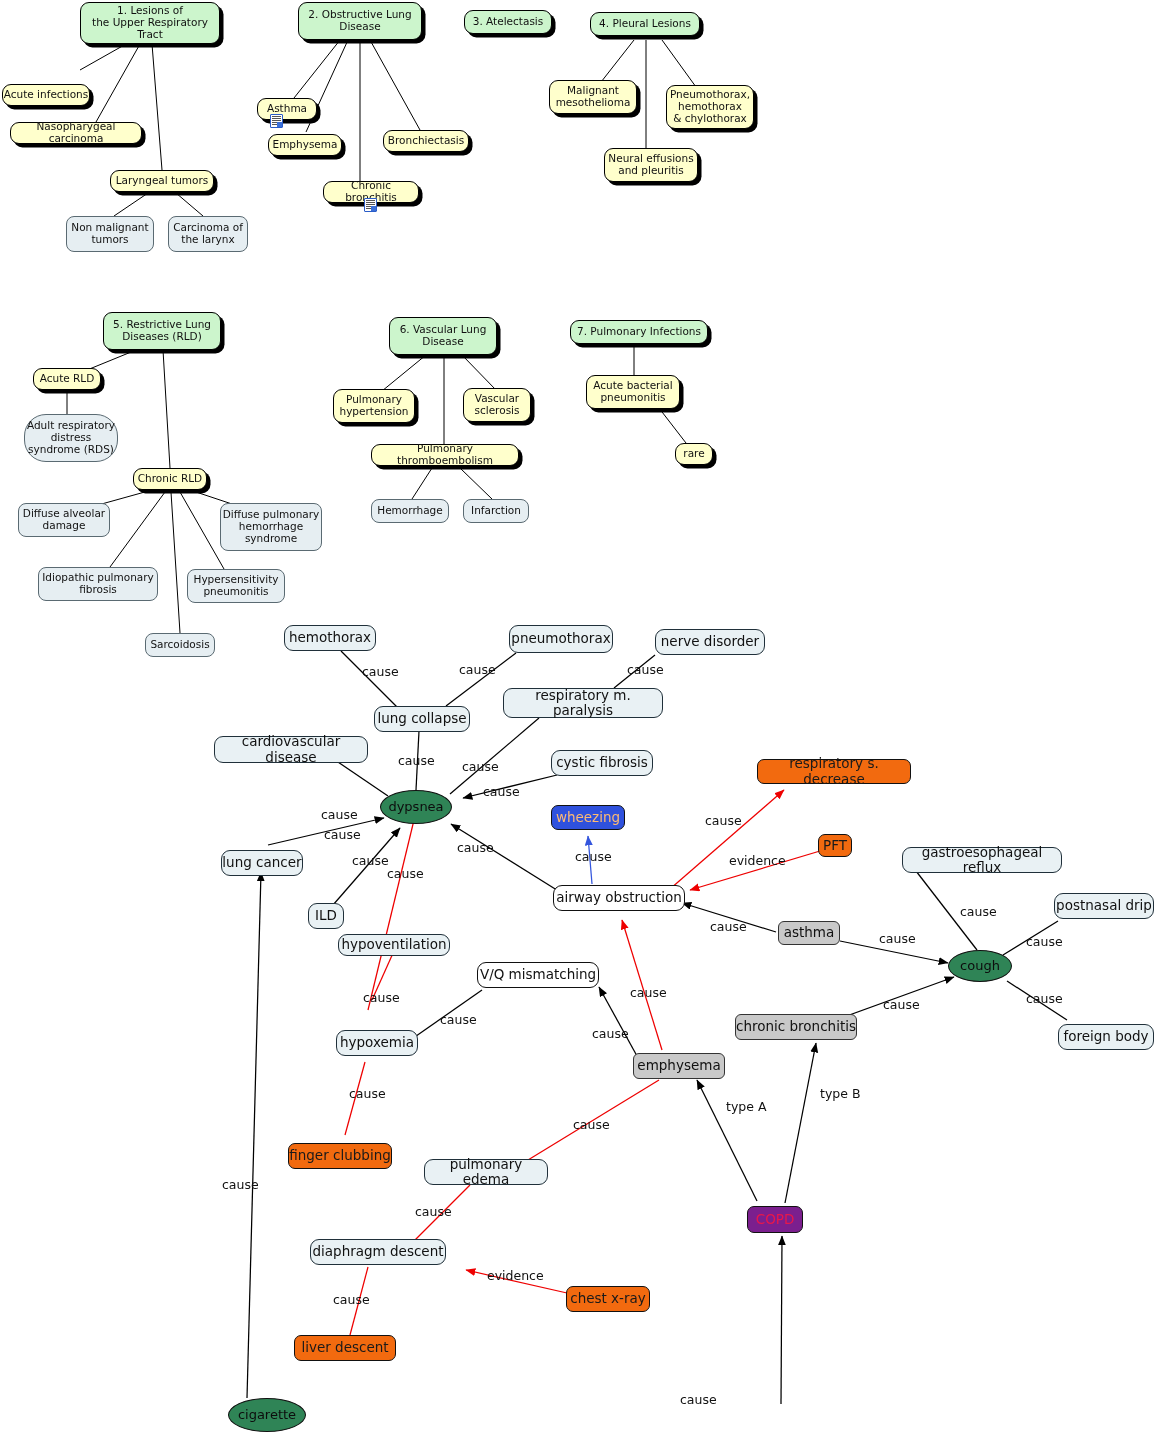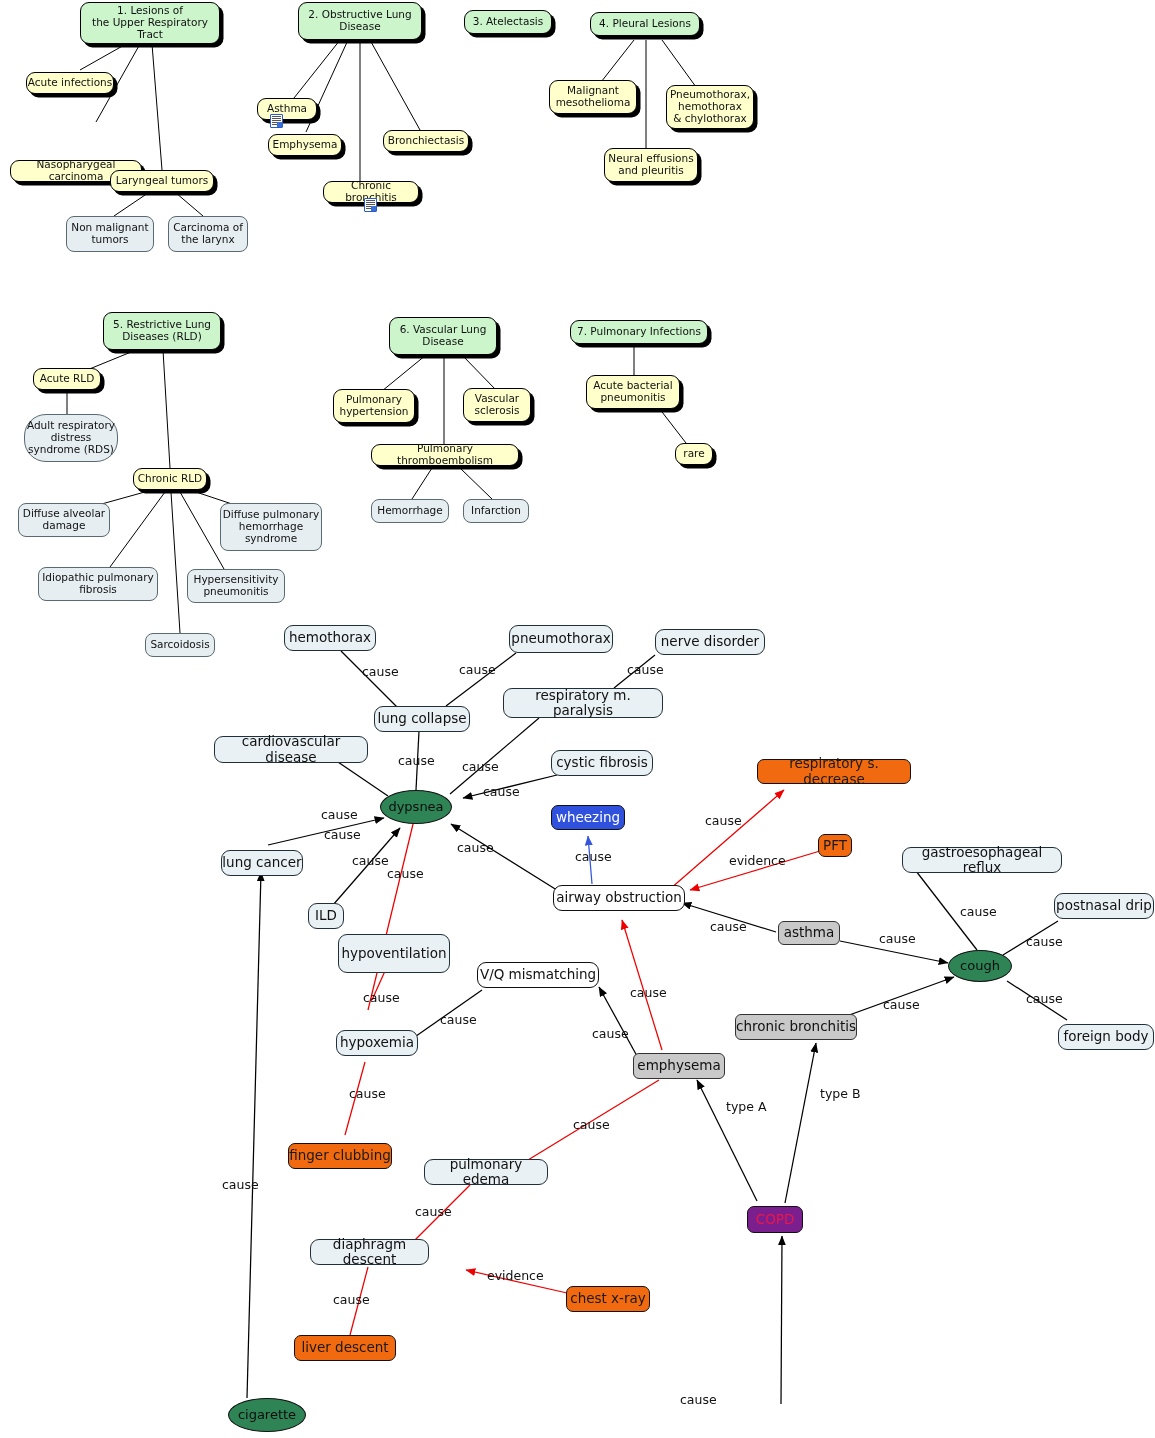--- a/index.html
+++ b/index.html
@@ -15,21 +15,21 @@
       box-shadow:3.5px 3.5px 0 0 #000;}
   .tx.green{background:#ccf5cc;}
   .tx.yellow{background:#ffffcc;}
   .tx.blue{background:#e6eef2;border:1px solid #5a6a72;border-radius:8px;box-shadow:none;}
 
   
   .cm{border:1.2px solid #20303a;border-radius:9px;background:#e9f1f4;font-size:13.5px;color:#111;}
   .cm.white{background:#ffffff;border:1.6px solid #111;}
   .cm.gray{background:#c9c9c9;border:1.2px solid #333;border-radius:6px;}
   .cm.orange{background:#f26a0f;border:1.4px solid #111;border-radius:7px;color:#1a1a1a;}
-  .cm.blue-node{background:#2f51dd;border:1.4px solid #111;border-radius:7px;color:#ffffff;}
+  .cm.blue-node{background:#2f51dd;border:1.4px solid #111;border-radius:7px;color:#fdba74;}
   .cm.purple{background:#7b1f8e;border:1.4px solid #111;border-radius:7px;color:#e8174a;}
   .cm.ellipse{background:#2f8456;border:1.3px solid #111;border-radius:50%;color:#0d0d0d;}
 
   .elabel{position:absolute;font-size:12.5px;color:#111;white-space:nowrap;}
   .tx-note{position:absolute;width:13px;height:14px;border:1.6px solid #2a5cc8;background:#fdfdfd;
            border-radius:1px;box-sizing:border-box;}
   .tx-note i{position:absolute;left:1px;top:1px;width:9px;height:10px;display:block;
              background:repeating-linear-gradient(to bottom,#555 0 1px,#fff 1px 2px);}
   .tx-note b{position:absolute;right:0px;bottom:0px;width:5px;height:5px;background:#3a6fd8;}
 </style>
@@ -123,22 +123,22 @@
       <path d="M670,889 L784,790" stroke="#ee0000" marker-end="url(#ah-red)"></path>
       <path d="M820,851 L690,890" stroke="#ee0000" marker-end="url(#ah-red)"></path>
 
       <path d="M592,884 L588,836" stroke="#3355dd" marker-end="url(#ah-blue)"></path>
     </g>
   </svg>
 
   <div class="node tx green" style="left:80px;top:2px;width:140px;height:42px;">1. Lesions of
 the Upper Respiratory
 Tract</div>
-  <div class="node tx yellow" style="left:2px;top:72px;width:88px;height:22px;margin-left:24px;">Acute infections</div>
-  <div class="node tx yellow" style="left:10px;top:122px;width:132px;height:22px;margin-top:38px;">Nasopharygeal carcinoma</div>
+  <div class="node tx yellow" style="left:2px;top:84px;width:88px;height:22px;">Acute infections</div>
+  <div class="node tx yellow" style="left:10px;top:122px;width:132px;height:22px;">Nasopharygeal carcinoma</div>
   <div class="node tx yellow" style="left:110px;top:170px;width:104px;height:22px;">Laryngeal tumors</div>
   <div class="node tx blue" style="left:66px;top:216px;width:88px;height:36px;">Non malignant
 tumors</div>
   <div class="node tx blue" style="left:168px;top:216px;width:80px;height:36px;">Carcinoma of
 the larynx</div>
 
   <div class="node tx green" style="left:298px;top:2px;width:124px;height:38px;">2. Obstructive Lung
 Disease</div>
   <div class="node tx yellow" style="left:257px;top:98px;width:60px;height:22px;">Asthma</div>
   <div class="tx-note" style="left:270px;top:114px;">
@@ -208,30 +208,30 @@
   <div class="node cm blue-node" style="left:551px;top:805px;width:74px;height:25px;">wheezing</div>
   <div class="node cm orange" style="left:757px;top:759px;width:154px;height:25px;">respiratory s. decrease</div>
   <div class="node cm orange" style="left:818px;top:834px;width:34px;height:23px;">PFT</div>
   <div class="node cm" style="left:902px;top:847px;width:160px;height:26px;">gastroesophageal reflux</div>
   <div class="node cm" style="left:1054px;top:893px;width:100px;height:26px;">postnasal drip</div>
   <div class="node cm" style="left:221px;top:850px;width:82px;height:26px;">lung cancer</div>
   <div class="node cm" style="left:308px;top:903px;width:36px;height:26px;">ILD</div>
   <div class="node cm white" style="left:553px;top:885px;width:132px;height:26px;">airway obstruction</div>
   <div class="node cm gray" style="left:778px;top:921px;width:62px;height:24px;">asthma</div>
   <div class="node cm ellipse" style="left:948px;top:950px;width:64px;height:32px;font-size:13px;">cough</div>
-  <div class="node cm" style="left:338px;top:934px;width:112px;height:39px;">hypoventilation</div>
+  <div class="node cm" style="left:338px;top:934px;width:112px;height:22px;">hypoventilation</div>
   <div class="node cm white" style="left:477px;top:962px;width:122px;height:26px;">V/Q mismatching</div>
   <div class="node cm gray" style="left:735px;top:1014px;width:122px;height:26px;">chronic bronchitis</div>
   <div class="node cm" style="left:1058px;top:1024px;width:96px;height:26px;">foreign body</div>
   <div class="node cm" style="left:336px;top:1030px;width:82px;height:26px;">hypoxemia</div>
   <div class="node cm gray" style="left:633px;top:1053px;width:92px;height:26px;">emphysema</div>
   <div class="node cm orange" style="left:288px;top:1143px;width:104px;height:26px;">finger clubbing</div>
   <div class="node cm" style="left:424px;top:1159px;width:124px;height:26px;">pulmonary edema</div>
   <div class="node cm purple" style="left:747px;top:1206px;width:56px;height:27px;">COPD</div>
-  <div class="node cm" style="left:310px;top:1239px;width:119px;height:26px;">diaphragm descent</div>
+  <div class="node cm" style="left:310px;top:1239px;width:136px;height:26px;">diaphragm descent</div>
   <div class="node cm orange" style="left:566px;top:1286px;width:84px;height:26px;">chest x-ray</div>
   <div class="node cm orange" style="left:294px;top:1335px;width:102px;height:26px;">liver descent</div>
   <div class="node cm ellipse" style="left:228px;top:1398px;width:78px;height:34px;font-size:13px;">cigarette</div>
 
   <div class="elabel" style="left:362px;top:664px;">cause</div>
   <div class="elabel" style="left:459px;top:662px;">cause</div>
   <div class="elabel" style="left:627px;top:662px;">cause</div>
   <div class="elabel" style="left:398px;top:753px;">cause</div>
   <div class="elabel" style="left:462px;top:759px;">cause</div>
   <div class="elabel" style="left:483px;top:784px;">cause</div>

